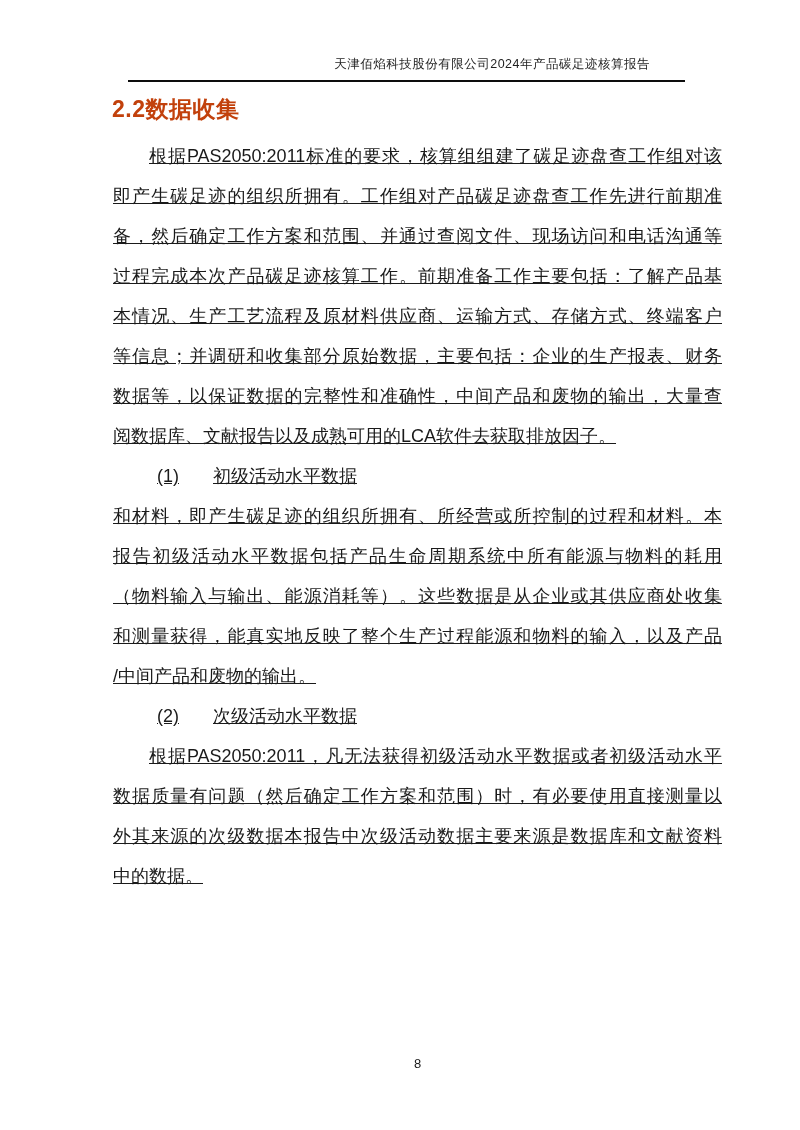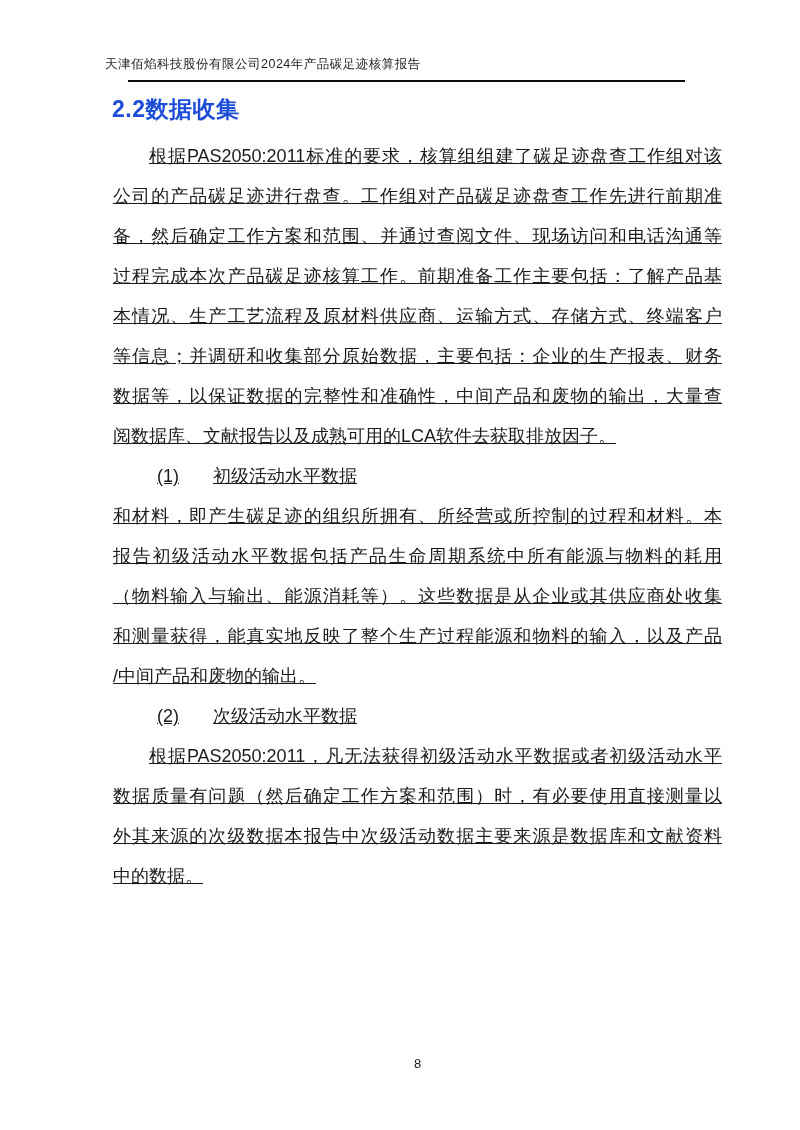--- a/index.html
+++ b/index.html
@@ -14,41 +14,41 @@
     background: #ffffff;
     font-family: "Liberation Sans", sans-serif;
     color: #1a1a1a;
     overflow: hidden;
   }
   .header-title {
     position: absolute;
     top: 56px;
     left: 105px;
     width: 545px;
-    text-align: left;
+    text-align: right;
     font-size: 12.5px;
     letter-spacing: 0.5px;
     color: #1f1f1f;
     white-space: nowrap;
   }
   .header-rule {
     position: absolute;
     top: 80px;
     left: 128px;
     width: 557px;
     height: 2px;
     background: #0d0d0d;
   }
   .section-heading {
     position: absolute;
     top: 94px;
     left: 112px;
     font-size: 23px;
     font-weight: bold;
-    color: #1d4ed8;
+    color: #c2410c;
     letter-spacing: 0.5px;
     white-space: nowrap;
   }
   .content {
     position: absolute;
     top: 136px;
     left: 113px;
     width: 609px;
     font-size: 18px;
     line-height: 40px;
@@ -98,21 +98,21 @@
   <div class="header-title">天津佰焰科技股份有限公司2024年产品碳足迹核算报告</div>
 
   <div class="header-rule"></div>
 
   <div class="section-heading">2.2数据收集</div>
 
   <div class="content">
 
     <div>
       <div class="line indent">根据PAS2050:2011标准的要求，核算组组建了碳足迹盘查工作组对该</div>
-      <div class="line">公司的产品碳足迹进行盘查。工作组对产品碳足迹盘查工作先进行前期准</div>
+      <div class="line">即产生碳足迹的组织所拥有。工作组对产品碳足迹盘查工作先进行前期准</div>
       <div class="line">备，然后确定工作方案和范围、并通过查阅文件、现场访问和电话沟通等</div>
       <div class="line">过程完成本次产品碳足迹核算工作。前期准备工作主要包括：了解产品基</div>
       <div class="line">本情况、生产工艺流程及原材料供应商、运输方式、存储方式、终端客户</div>
       <div class="line">等信息；并调研和收集部分原始数据，主要包括：企业的生产报表、财务</div>
       <div class="line">数据等，以保证数据的完整性和准确性，中间产品和废物的输出，大量查</div>
       <div class="line no-just">阅数据库、文献报告以及成熟可用的LCA软件去获取排放因子。</div>
     </div>
 
     <div class="list-line">
       <span class="num">(1)</span><span class="label">初级活动水平数据</span>

